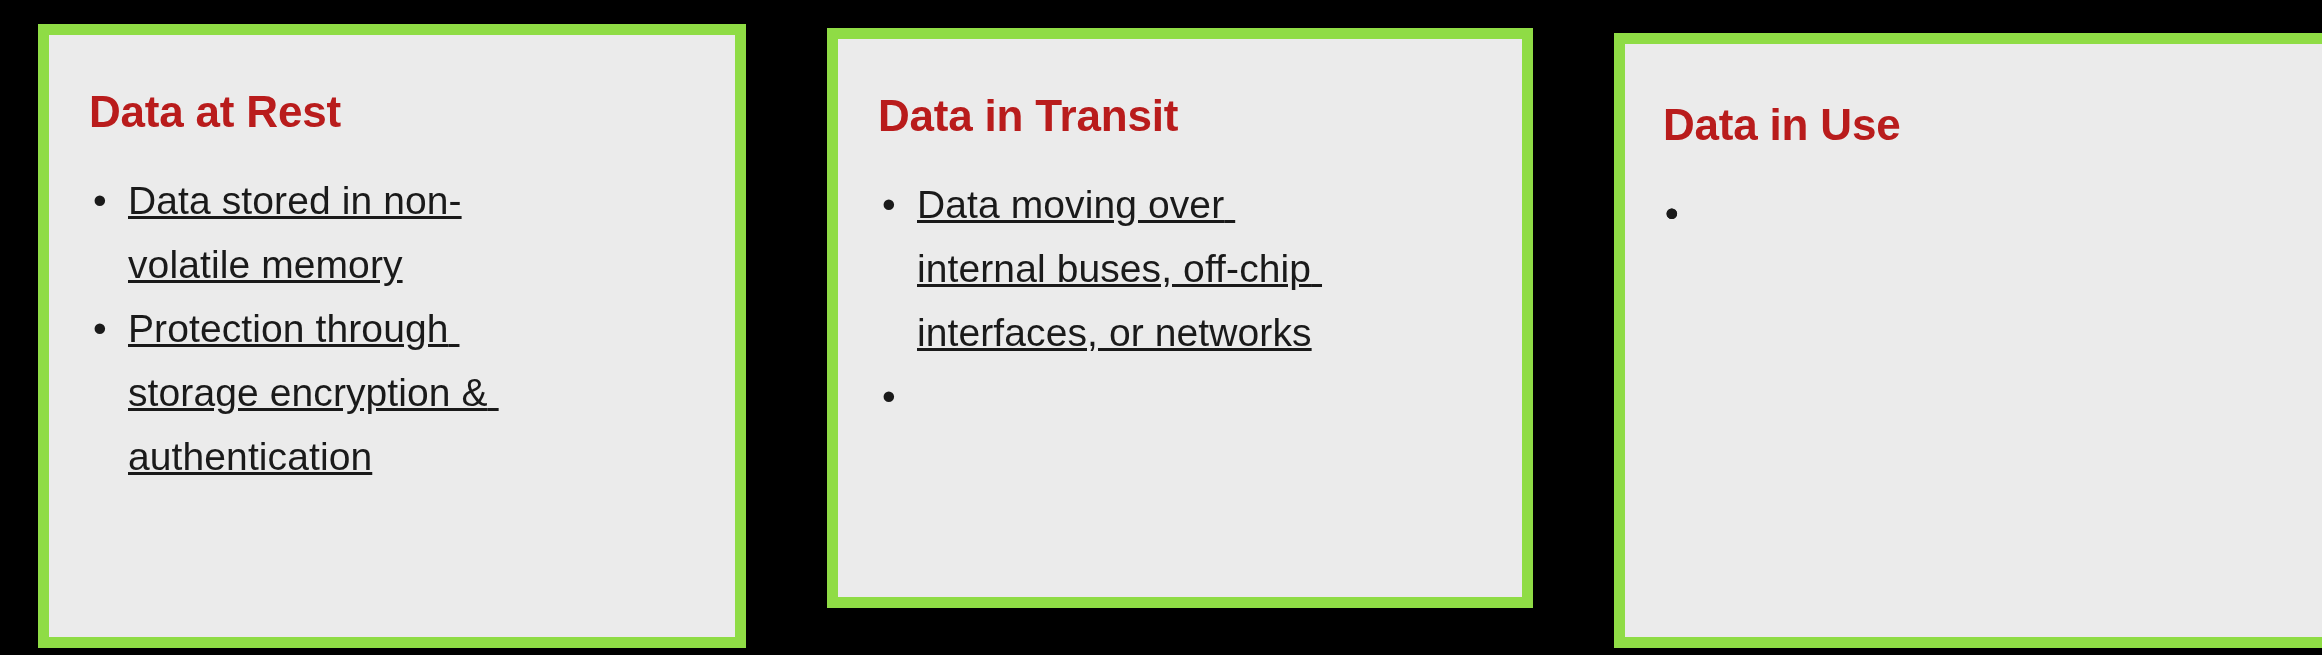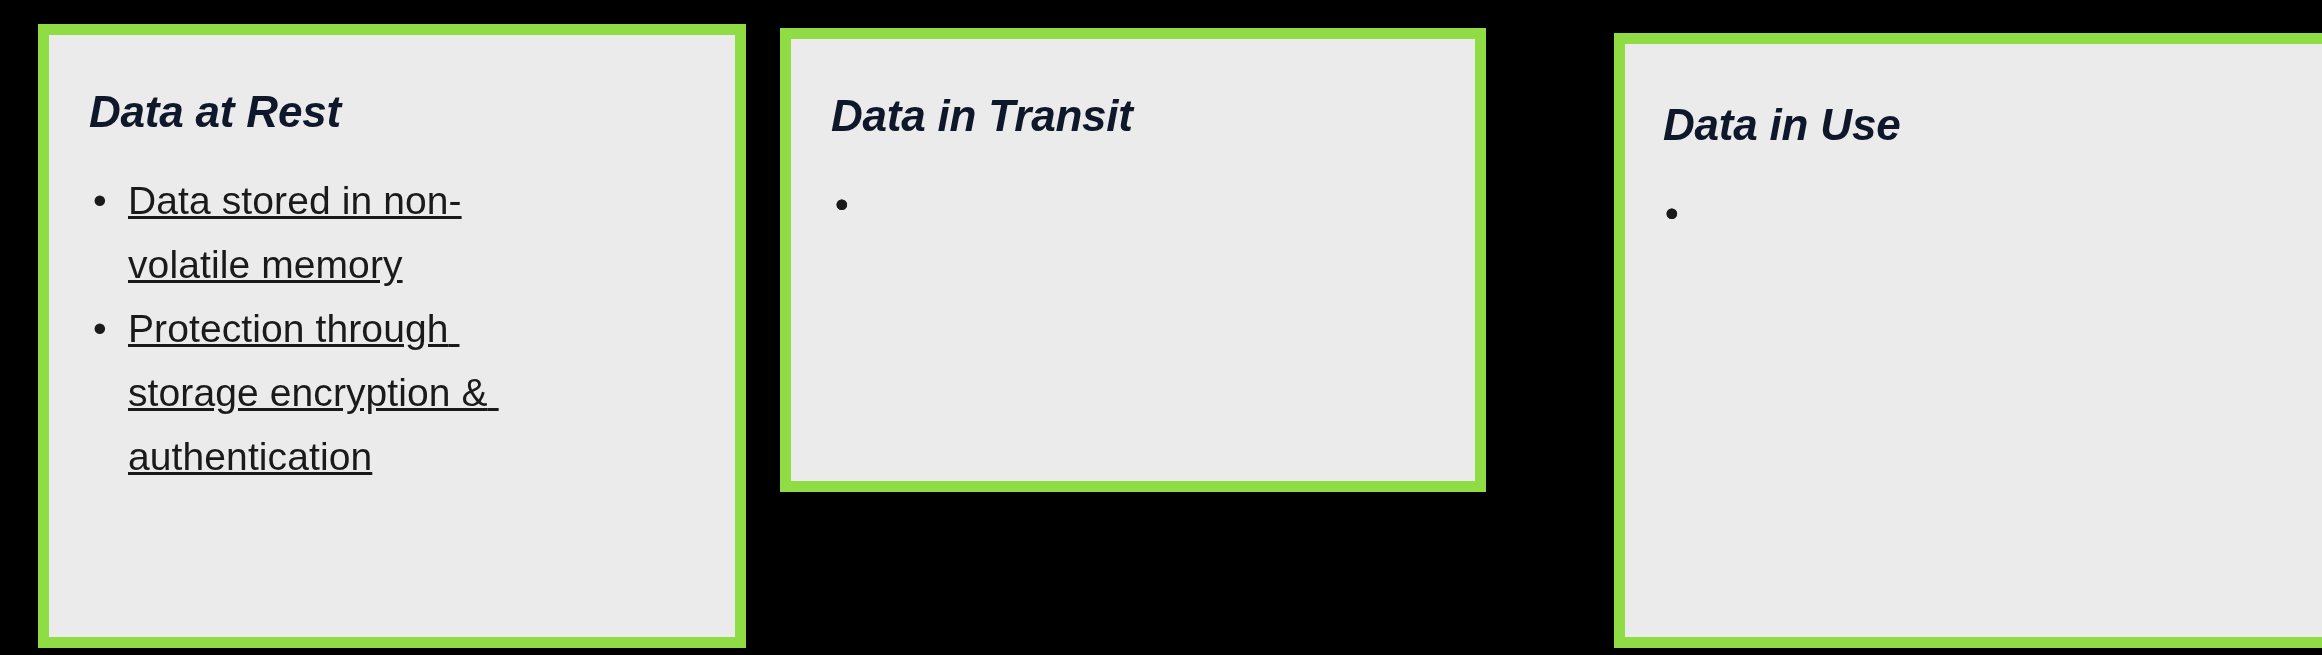--- a/index.html
+++ b/index.html
@@ -32,32 +32,31 @@
 
   .card-inner {
     position: relative;
     width: 100%;
     height: 100%;
     box-sizing: border-box;
   }
 
   
   #card-1 { left: 38px;   top: 24px; width: 708px;  height: 624px; }
-  #card-2 { left: 780px;  top: 28px; width: 706px;  height: 464px; }
+  #card-2 { left: 827px;  top: 28px; width: 706px;  height: 580px; }
   #card-3 { left: 1614px; top: 33px; width: 720px;  height: 615px; }
 
   .card-title {
     margin: 0;
     font-size: 44px;
     font-weight: bold;
     line-height: 1.05;
-    color: #0f172a;
+    color: #b91c1c;
     letter-spacing: -0.2px;
     white-space: nowrap;
-    font-style: italic;
   }
 
   #card-1 .card-title { padding: 54px 0 0 40px; }
   #card-2 .card-title { padding: 54px 0 0 40px; }
   #card-3 .card-title { padding: 58px 4px 0 38px; }
 
   .bullet-list {
     list-style: none;
     margin: 0;
     padding: 0;
@@ -119,20 +118,21 @@
       </ul>
     </div>
   </div>
 
   <div class="card" id="card-2">
     <div class="card-inner">
       <h2 class="card-title">Data in Transit</h2>
       <ul class="bullet-list">
         <li class="bullet-item">
           <span class="bullet-dot">•</span>
+          <span class="bullet-text">Data moving over internal buses, off-chip interfaces, or networks</span>
         </li>
         <li class="bullet-item">
           <span class="bullet-dot">•</span>
         </li>
       </ul>
     </div>
   </div>
 
   <div class="card" id="card-3">
     <div class="card-inner">

